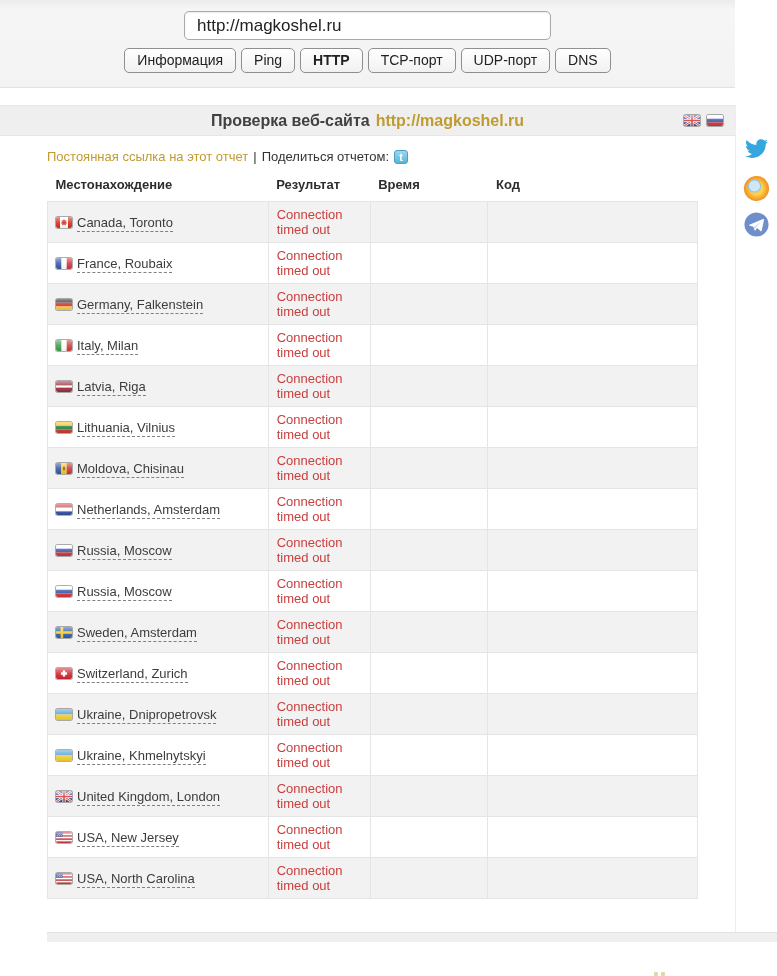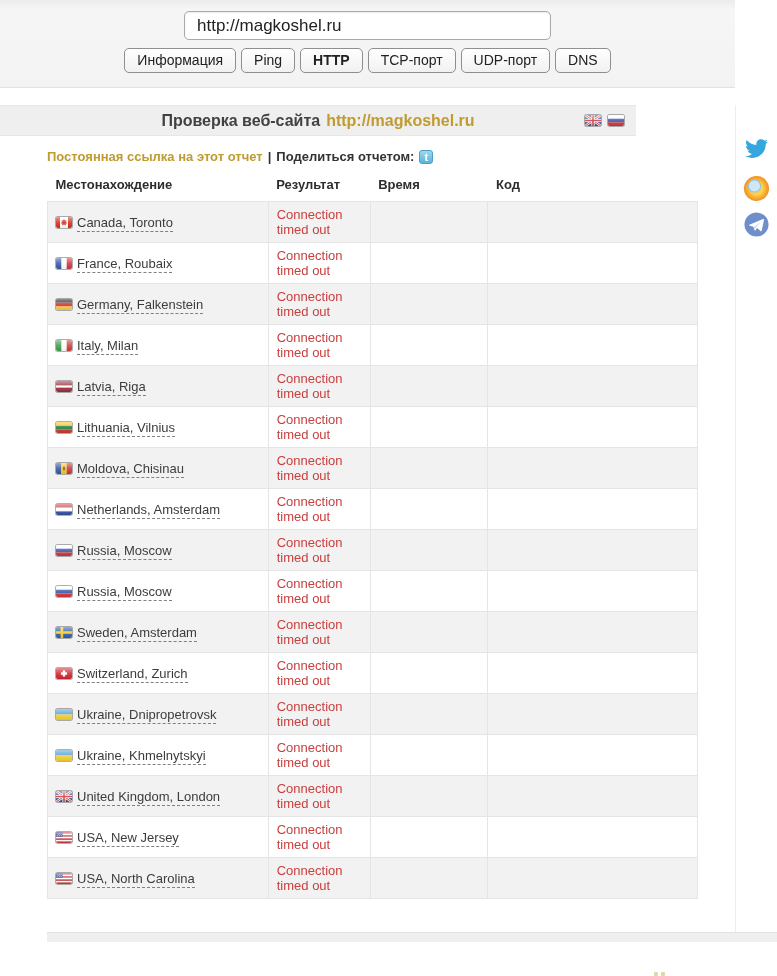--- a/index.html
+++ b/index.html
@@ -28,30 +28,30 @@
     font-size:14px; color:#222; padding:3px 12px; line-height:17px;
     border:1px solid #8f8f8f; border-radius:5px;
     background:linear-gradient(#ffffff,#f1f1f1);
     font-family:"Liberation Sans", sans-serif; cursor:pointer;
   }
   .check-btn.active { font-weight:bold; }
 
   
   .report-container { width:736px; margin-top:17px; border-right:1px solid #ededed; }
   .header-band {
-    position:relative; width:636px; height:31px; background:#efefef;
+    position:relative; width:735px; height:31px; background:#efefef;
     border-top:1px solid #e7e7e7; border-bottom:1px solid #e7e7e7;
     display:flex; align-items:center; justify-content:center;
     font-size:16px; font-weight:bold; color:#414141;
   }
   .header-band .title-url { margin-left:6px; text-decoration:none; }
   .lang-flags { position:absolute; right:12px; top:9px; display:flex; gap:7px; }
 
   .report-body { width:735px; background:#fff; padding:10px 0 0 47px; }
-  .permalink-row { font-size:13px; color:#333; display:flex; align-items:center; gap:5px; margin:3px 0 10px 0;font-weight:bold; }
+  .permalink-row { font-size:13px; color:#333; display:flex; align-items:center; gap:5px; margin:3px 0 10px 0; }
   .permalink-link { text-decoration:none; cursor:pointer; }
   .share-t {
     display:inline-block; width:14px; height:14px; border-radius:3px;
     background:linear-gradient(#9fd6ec,#57b6dc); border:1px solid #4d9fc4;
     color:#fff; font-weight:bold; font-size:11px; line-height:12px; text-align:center;
     cursor:pointer;
   }
   .share-t::after { content:"t"; }
 
   

